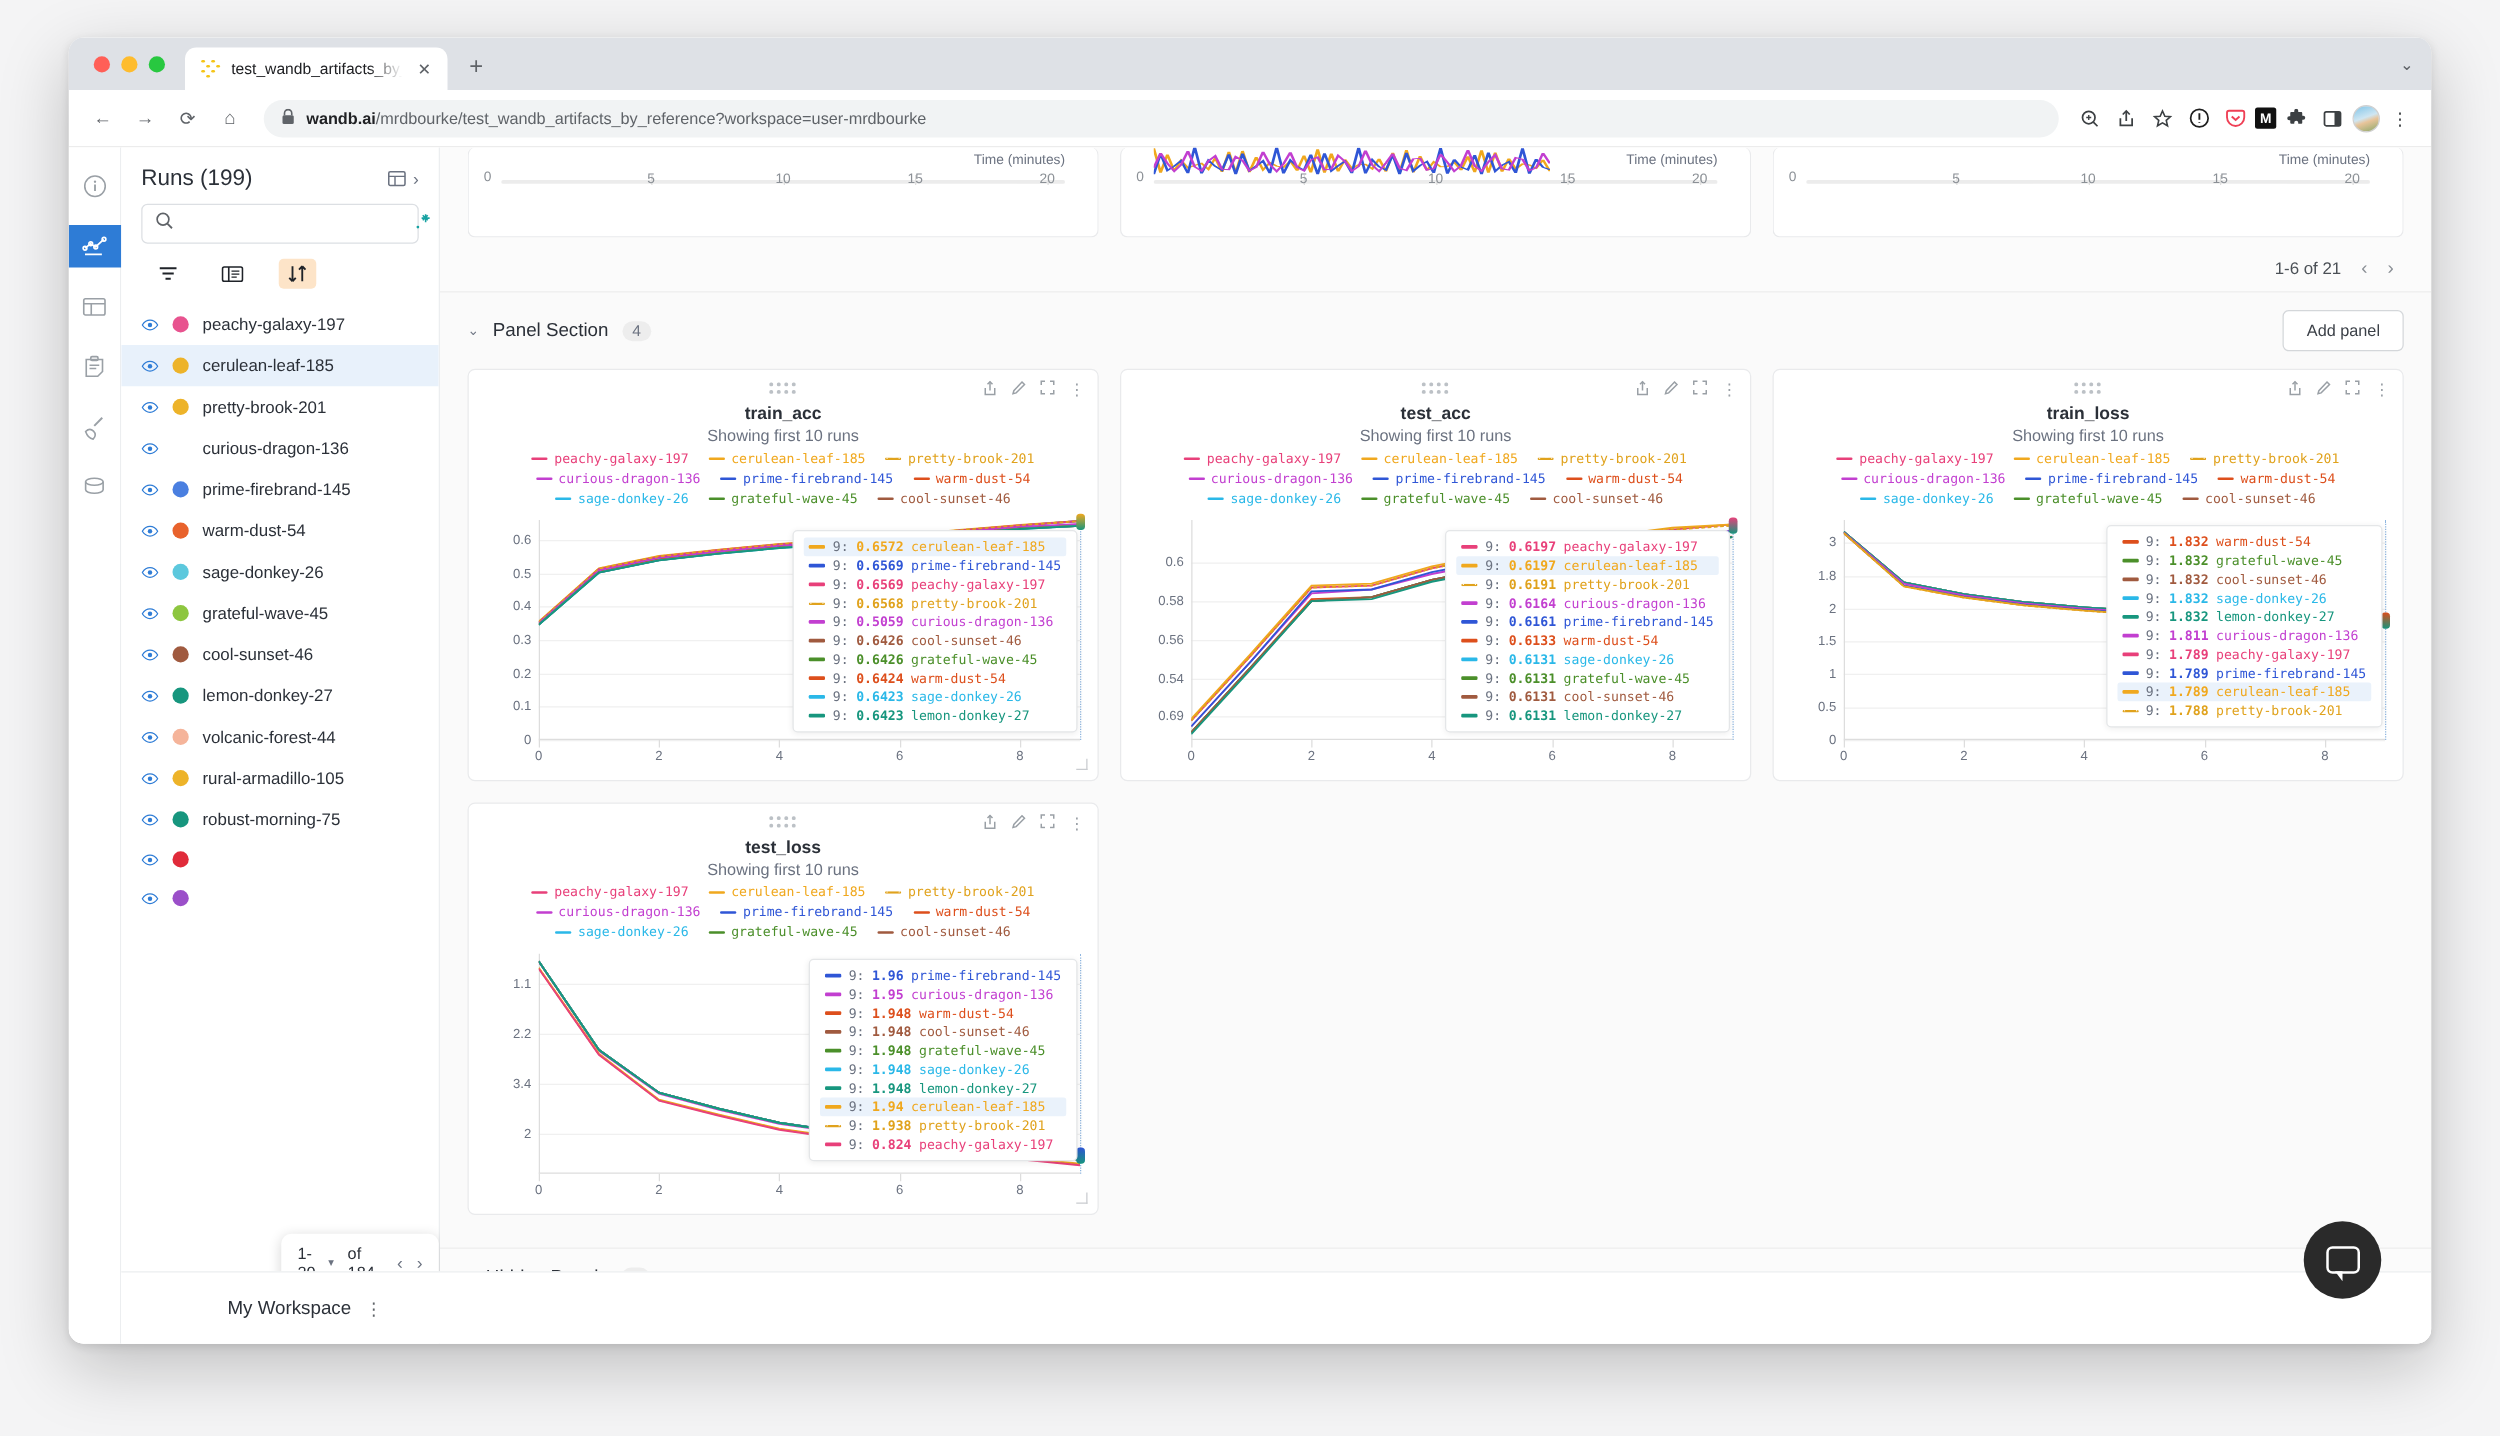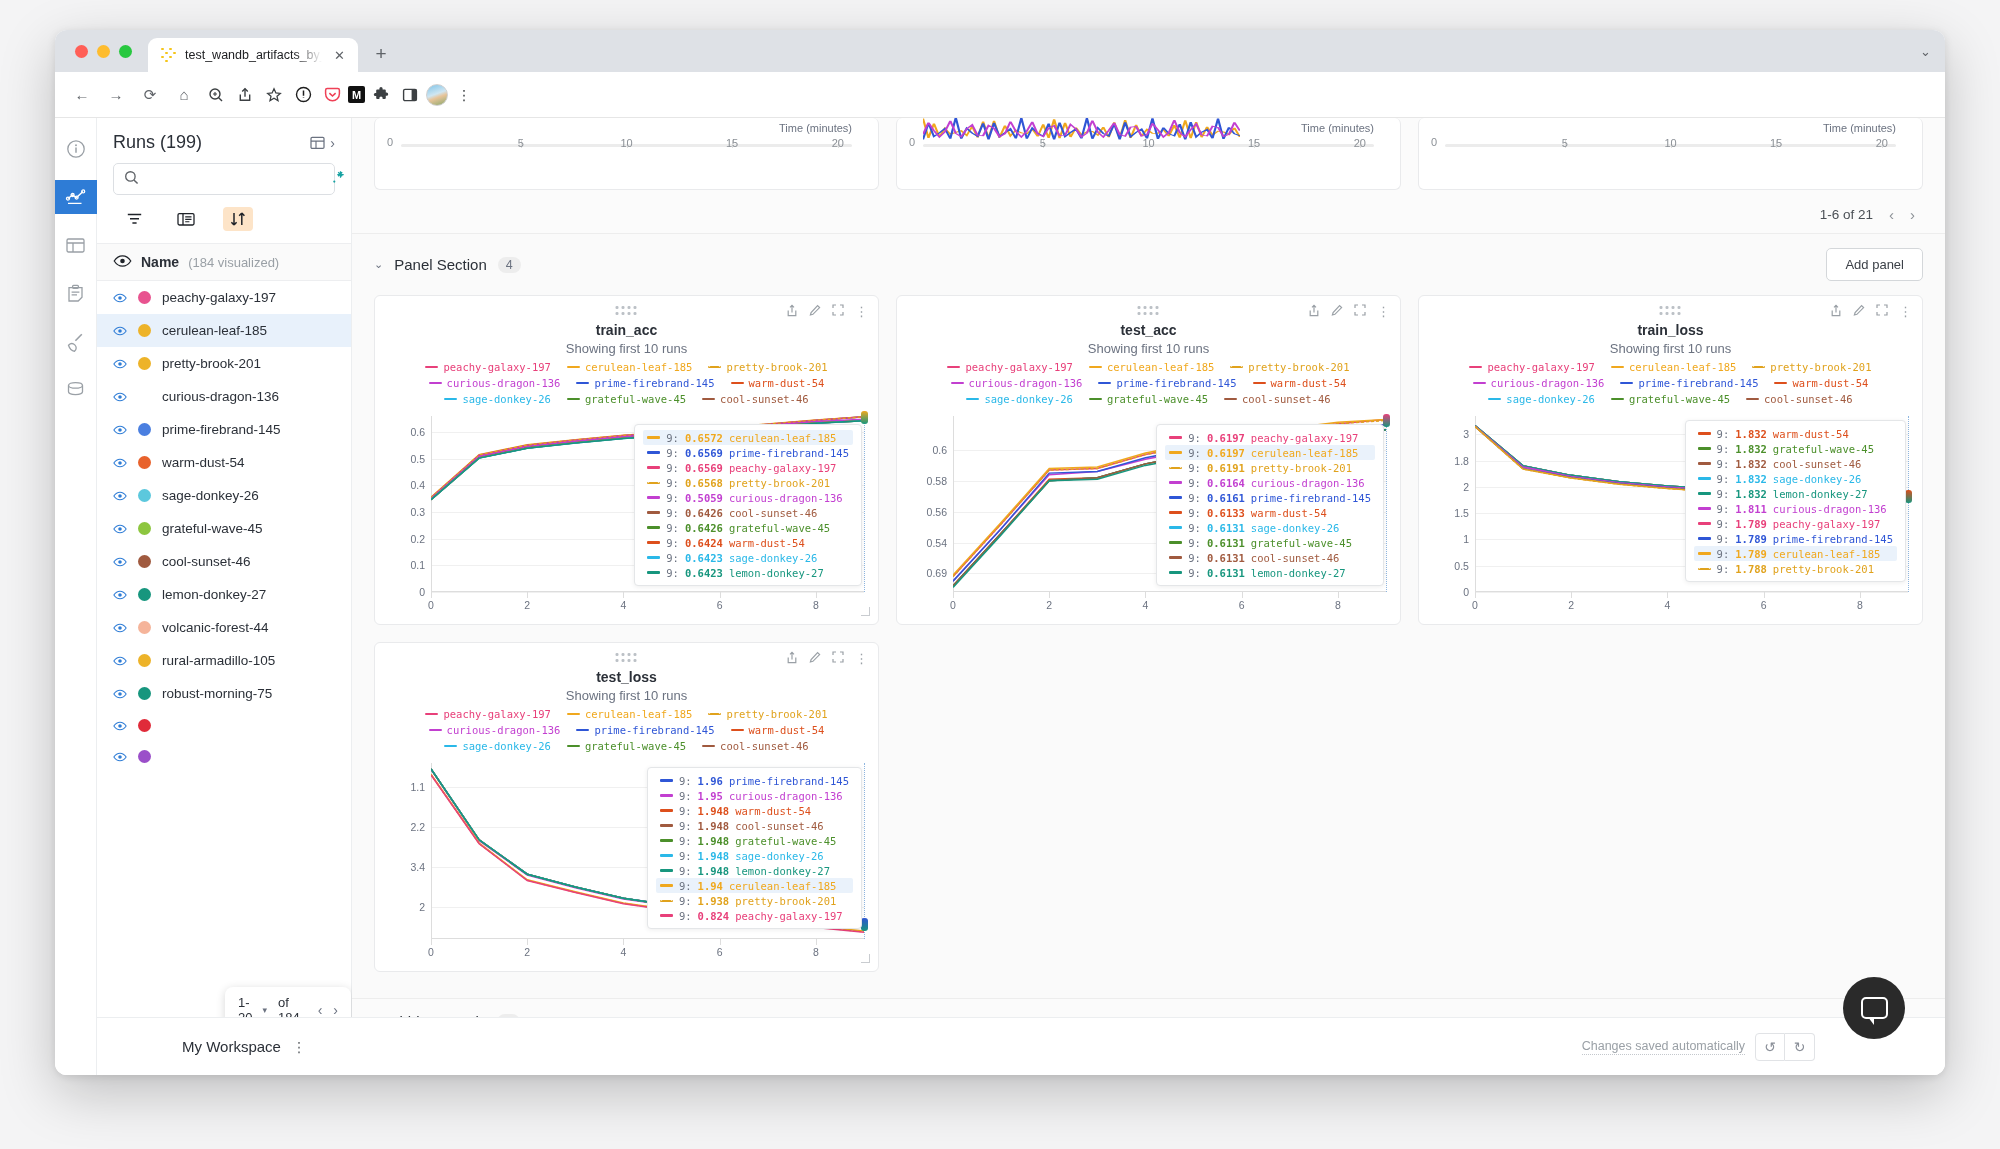--- a/index.html
+++ b/index.html
@@ -205,20 +205,29 @@
       <div class="tabstrip-right">
         <span class="chev-dn">⌄</span>
       </div>
     </div>
 
     <div class="toolbar">
       <span class="tb-btn">←</span>
       <span class="tb-btn">→</span>
       <span class="tb-btn">⟳</span>
       <span class="tb-btn">⌂</span>
+      <div class="omnibox">
+        <span class="lock">
+          <svg width="11" height="13" viewBox="0 0 11 13">
+              <path d="M2.6 5.2V3.6a2.9 2.9 0 0 1 5.8 0v1.6" fill="none" stroke="#5f6368" stroke-width="1.3"></path>
+              <rect x="1" y="5.2" width="9" height="7" rx="1.2" fill="#5f6368"></rect>
+            </svg>
+        </span>
+        <span class="url"><b>wandb.ai</b><span>/mrdbourke/test_wandb_artifacts_by_reference?workspace=user-mrdbourke</span></span>
+      </div>
       <div class="tb-right">
         <span class="ext">
           <svg width="16" height="16" viewBox="0 0 16 16">
               <circle cx="7" cy="7" r="5" fill="none" stroke="#3c4043" stroke-width="1.4"></circle>
               <path d="M10.7 10.7 14 14" stroke="#3c4043" stroke-width="1.4"></path>
               <path d="M5 7h4M7 5v4" stroke="#3c4043" stroke-width="1.1"></path>
             </svg>
         </span>
         <span class="ext">
           <svg width="16" height="16" viewBox="0 0 16 16">
@@ -347,30 +356,20 @@
                 <path d="M8.2 4.9h6.3M8.2 7.3h6.3M8.2 9.7h4.2" stroke="#1f2329" stroke-width="1.15"></path>
               </svg>
           </span>
           <span class="sb-tool hl">
             <svg width="18" height="16" viewBox="0 0 18 16">
                 <path d="M5 2v12M5 14 2.4 11.3M5 14l2.6-2.7" stroke="#1f2329" stroke-width="1.5" fill="none"></path>
                 <path d="M12.8 14V2M12.8 2l-2.6 2.7M12.8 2l2.6 2.7" stroke="#1f2329" stroke-width="1.5" fill="none"></path>
               </svg>
           </span>
         </div>
-        <div class="name-row">
-          <span>
-            <svg width="19" height="12" viewBox="0 0 19 12">
-                <path d="M1.2 6C3.6 2.3 6.4.8 9.5.8s5.9 1.5 8.3 5.2c-2.4 3.7-5.2 5.2-8.3 5.2S3.6 9.7 1.2 6z" fill="none" stroke="#1f2329" stroke-width="1.25"></path>
-                <circle cx="9.5" cy="6" r="2.3" fill="#1f2329"></circle>
-              </svg>
-          </span>
-          <span class="lbl">Name</span>
-          <span class="cnt">(184 visualized)</span>
-        </div>
         <div class="runs" id="runs-list">
             <div class="run">
               <span class="eye">
                 <svg width="15" height="10" viewBox="0 0 15 10">
                   <path d="M.9 5C2.8 2.1 5 .9 7.5.9S12.2 2.1 14.1 5c-1.9 2.9-4.1 4.1-6.6 4.1S2.8 7.9.9 5z" fill="none" stroke="#2e7cd6" stroke-width="1.1"></path>
                   <circle cx="7.5" cy="5" r="1.9" fill="#2e7cd6"></circle>
                 </svg>
               </span>
               <span class="swatch" style="background:#e8538f"></span>
               <span class="run-name">peachy-galaxy-197</span>
@@ -1293,26 +1292,19 @@
           <span class="sec-count">1</span>
         </div>
       </div>
     </div>
 
     <div class="ws-footer">
       <div class="ws-name">
         <span>My Workspace</span>
         <span class="kebab">⋮</span>
       </div>
-      <div class="ws-right">
-        <span class="saved">Changes saved automatically</span>
-        <span class="undo-grp">
-          <span class="undo-btn">↺</span>
-          <span class="undo-btn">↻</span>
-        </span>
-      </div>
       <div class="chat-fab">
         <span class="b"></span>
       </div>
     </div>
 
   </div>
 </div>
 
 </body></html>

